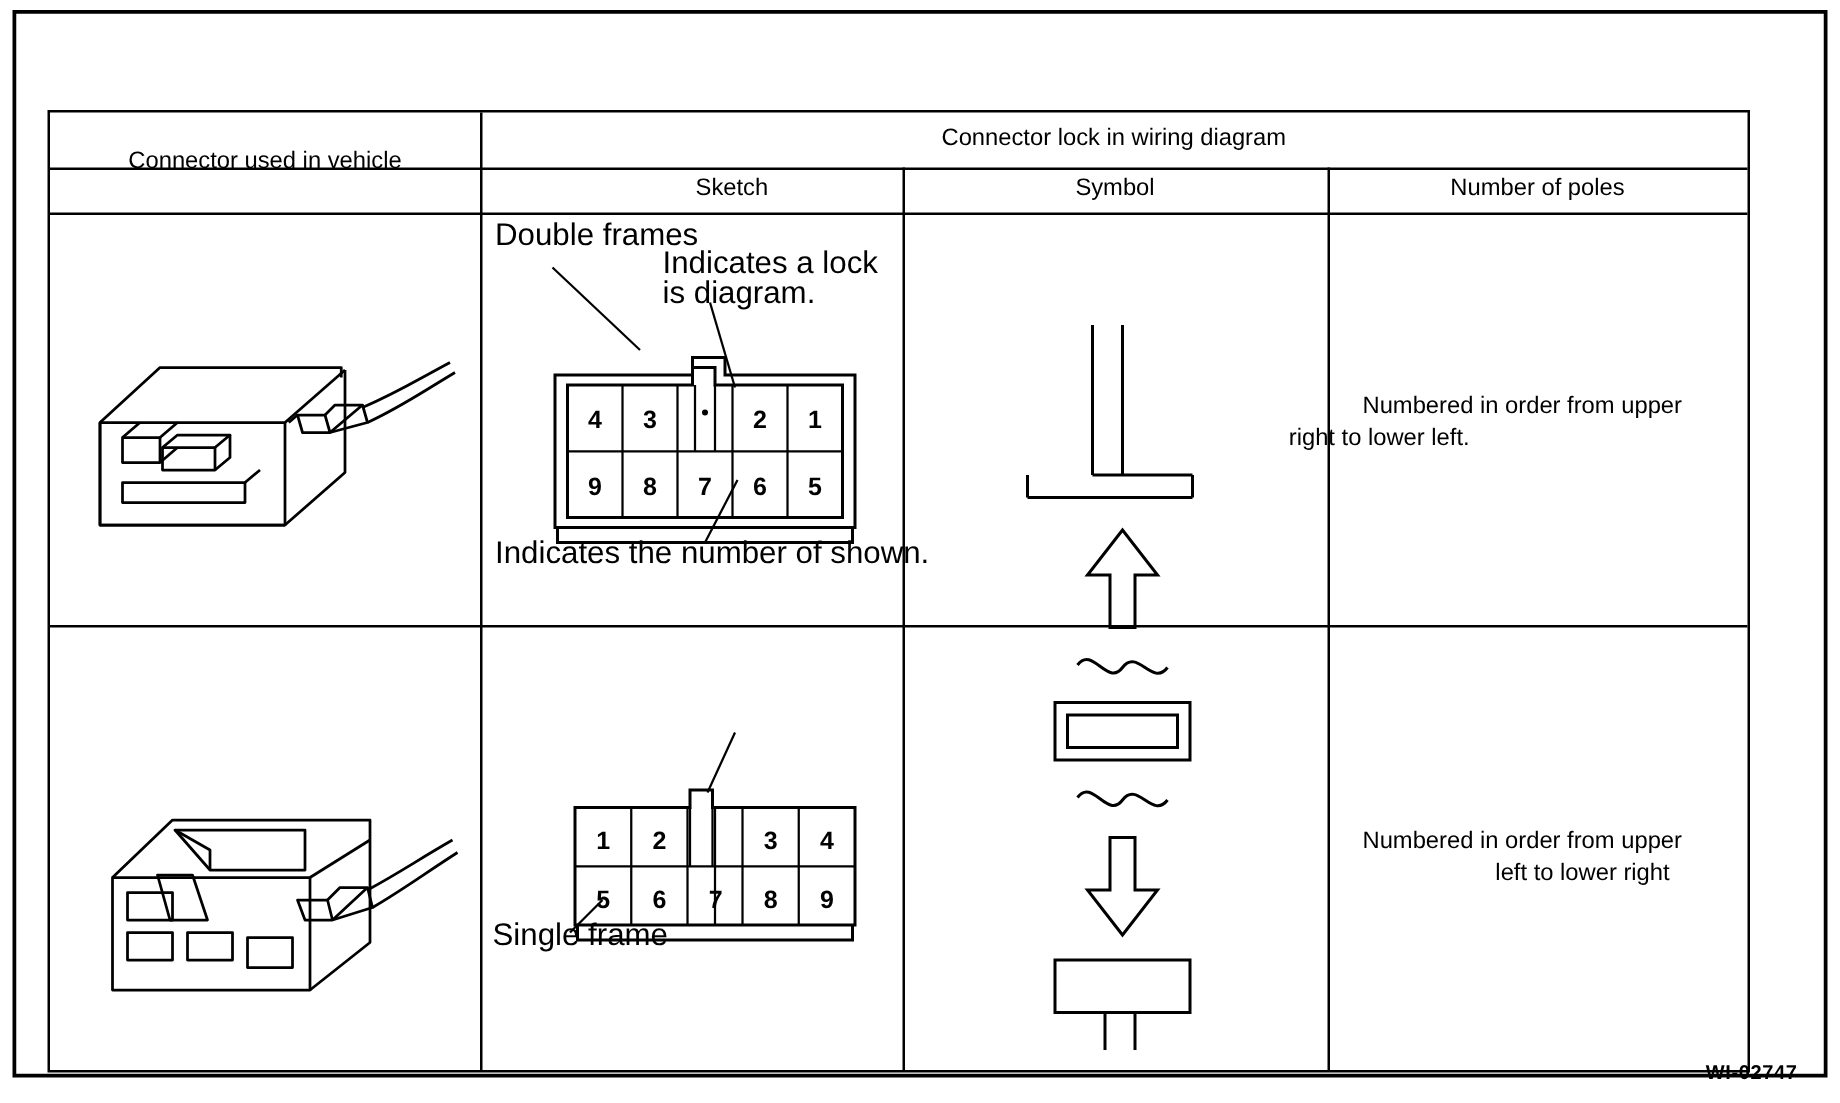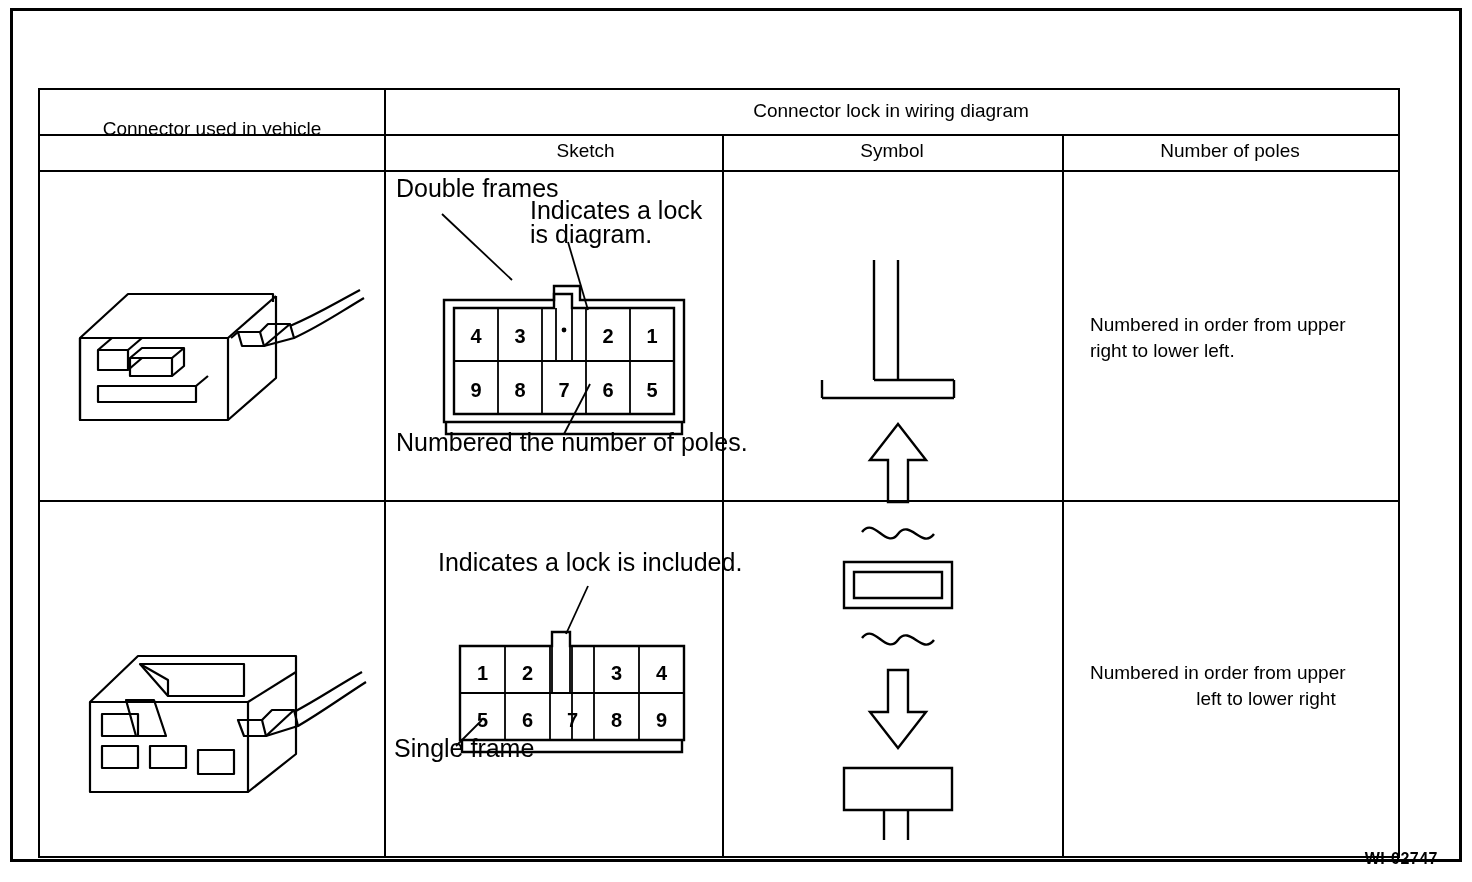--- a/index.html
+++ b/index.html
@@ -148,21 +148,21 @@
           <path d="M226 128 C252 116 266 106 296 88"></path>
         </g>
       </svg>
     </div>
 
     <div class="label" style="left:356px; top:86px;">Double frames</div>
 
     <div class="label" style="left:490px; top:108px;text-align:center;">Indicates a lock</div>
     <div class="label" style="left:490px; top:132px;">is diagram.</div>
 
-    <div class="label" style="left:356px; top:340px;">Numbered the number of poles.</div>
+    <div class="label" style="left:356px; top:340px;">Indicates the number of shown.</div>
 
     <div class="abs" style="left:344px; top:100px;">
       <svg width="338" height="300" viewBox="0 0 338 300">
         <g fill="none" stroke="#000" stroke-width="1.8">
 
           <path d="M58 24 L128 90"></path>
 
           <path d="M184 52 L204 120"></path>
 
           <path d="M180 244 L206 194"></path>
@@ -200,21 +200,21 @@
       <div class="num" style="left:246px; top:136px; width:44px;">1</div>
 
       <div class="num" style="left:70px; top:190px; width:44px;">9</div>
       <div class="num" style="left:114px; top:190px; width:44px;">8</div>
       <div class="num" style="left:158px; top:190px; width:44px;">7</div>
       <div class="num" style="left:202px; top:190px; width:44px;">6</div>
       <div class="num" style="left:246px; top:190px; width:44px;">5</div>
     </div>
 
     <div class="cell-text" style="left:1050px; top:222px; width:300px;">Numbered in order from upper</div>
-    <div class="cell-text" style="left:1050px; top:248px; width:300px;">right to lower left.</div>
+    <div class="cell-text" style="left:991px; top:248px; width:300px;">right to lower left.</div>
 
     <div class="abs" style="left:682px; top:130px;">
       <svg width="340" height="620" viewBox="0 0 340 620">
         <g fill="none" stroke="#000" stroke-width="2.4">
 
           <path d="M152 40 L152 160"></path>
           <path d="M176 40 L176 160"></path>
 
           <path d="M152 160 L232 160"></path>
           <path d="M232 160 L232 178"></path>
@@ -263,21 +263,20 @@
           <path d="M170 152 L194 152 L198 168 L176 168 Z"></path>
           <path d="M194 152 L204 142 L226 142 L198 168"></path>
           <path d="M226 142 L230 158 L198 168"></path>
 
           <path d="M226 144 C252 130 266 120 294 104"></path>
           <path d="M230 158 C254 144 270 132 298 114"></path>
         </g>
       </svg>
     </div>
 
-    <div class="label" style="left:398px; top:460px;">Indicates a lock is included.</div>
 
     <div class="label" style="left:354px; top:646px;">Single frame</div>
 
     <div class="abs" style="left:344px; top:470px;">
       <svg width="338" height="230" viewBox="0 0 338 230">
         <g fill="none" stroke="#000" stroke-width="1.8">
 
           <path d="M204 26 L182 74"></path>
 
           <path d="M72 186 L98 160"></path>

